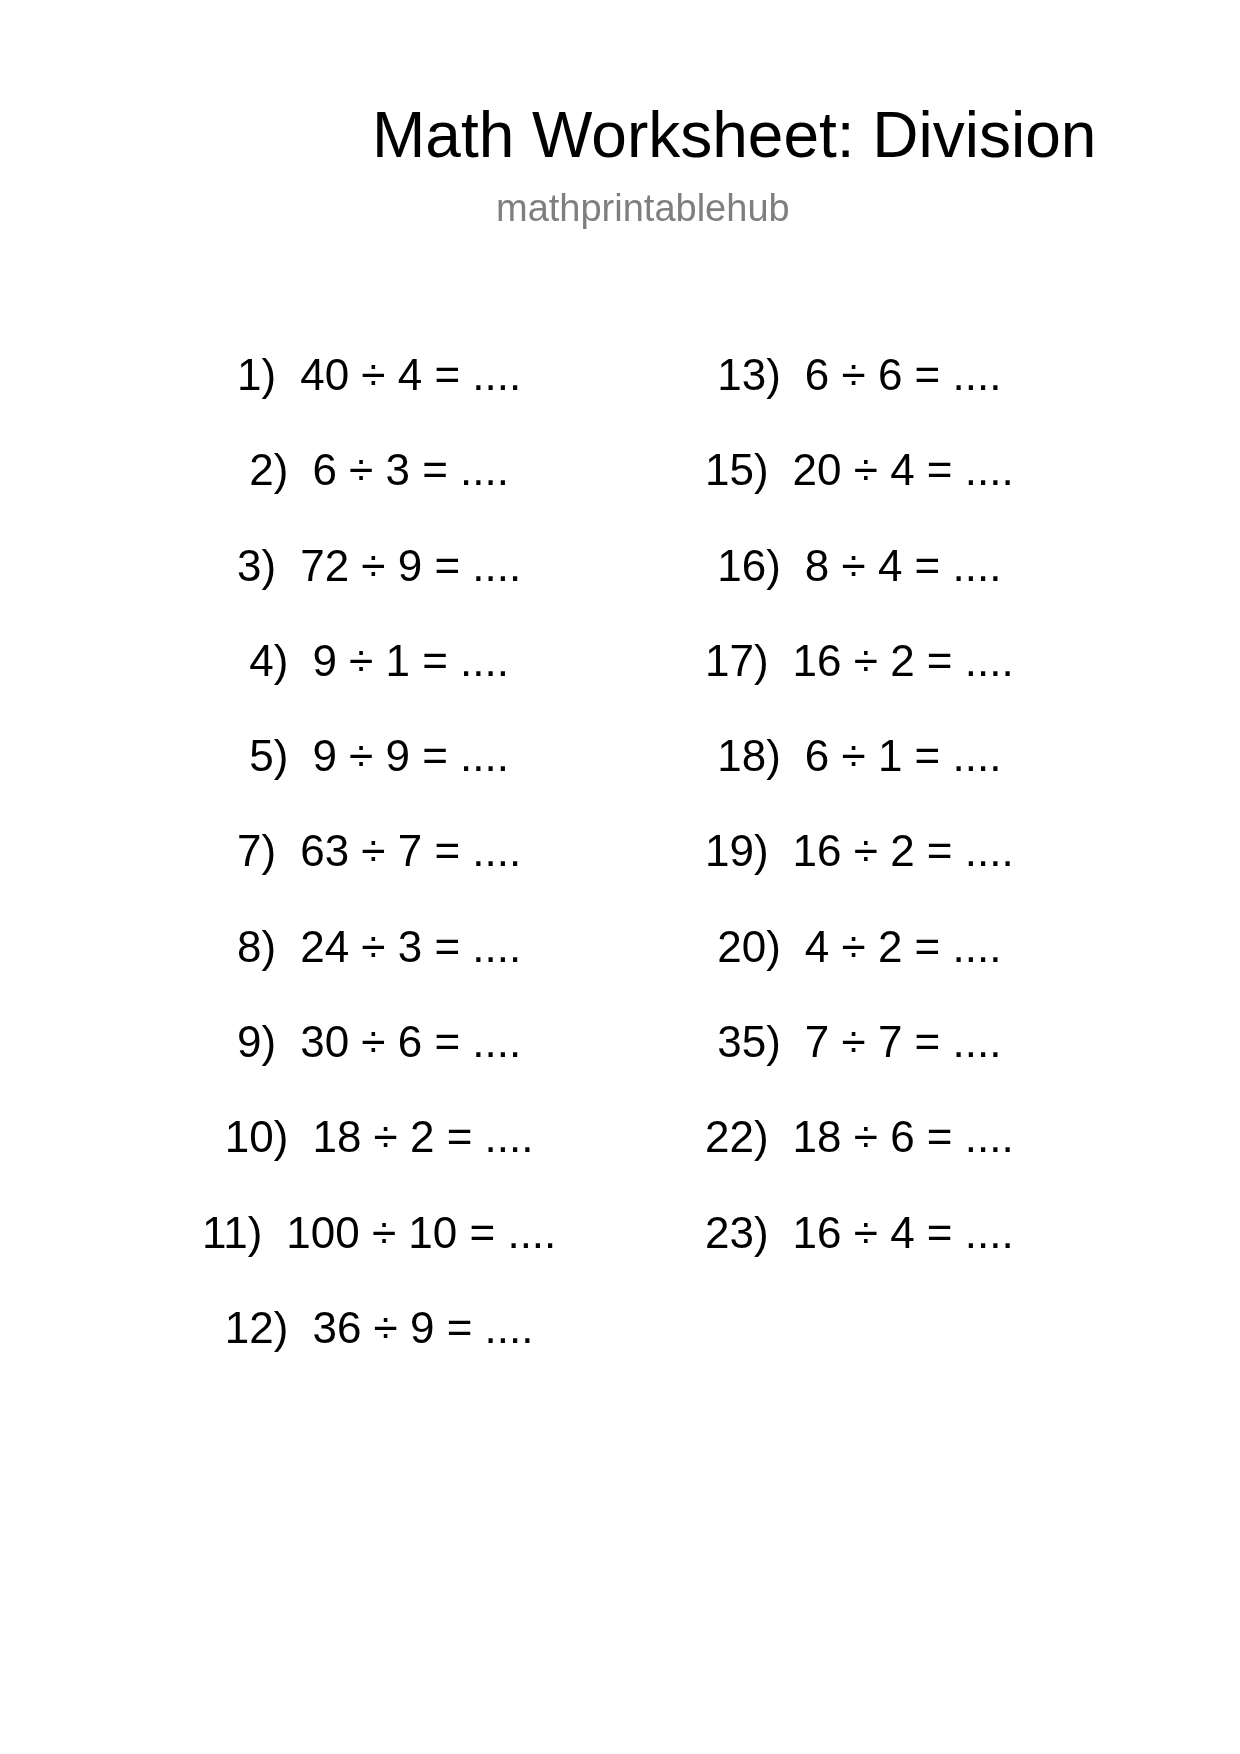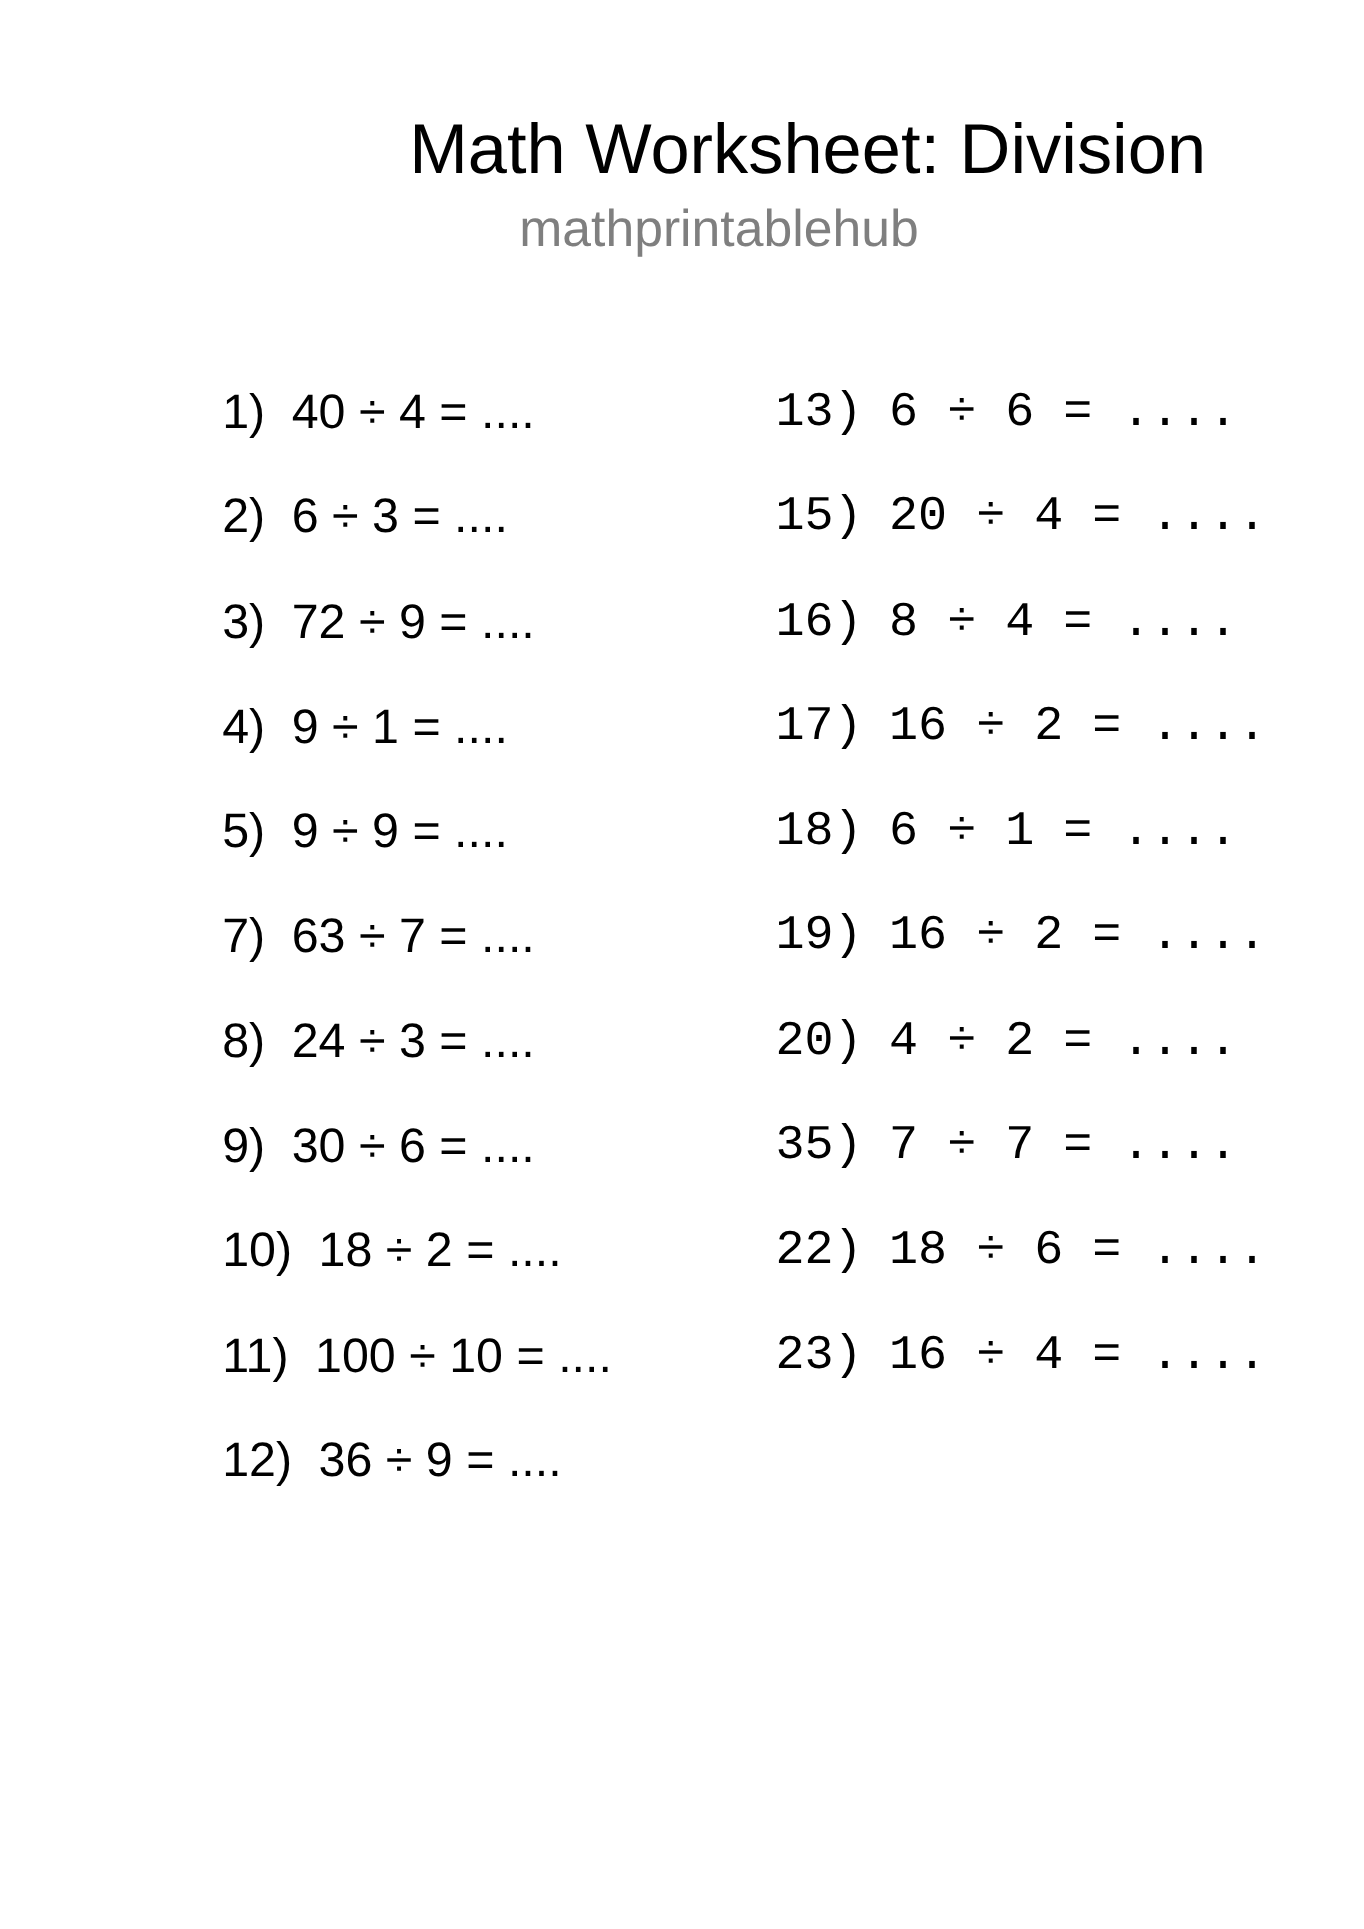--- a/index.html
+++ b/index.html
@@ -1,25 +1,25 @@
 <!DOCTYPE html>
 <html><head>
   <meta charset="utf-8">
   <style>
     html, body { margin: 0; padding: 0; background: #ffffff; }
     body { width: 1240px; height: 1754px; position: relative; overflow: hidden;
            font-family: "Liberation Sans", sans-serif; color: #000000; }
     .title { position: absolute; left: 372px; top: 100px; font-size: 64px; line-height: 70px;
              white-space: nowrap; color: #000; }
-    .subtitle { position: absolute; left: 472px; top: 183px; font-size: 47px; line-height: 50px;
+    .subtitle { position: absolute; left: 496px; top: 183px; font-size: 38px; line-height: 50px;
                 white-space: nowrap; color: #7f7f7f; text-align: right; }
     .col { position: absolute; top: 347px; }
     .col.left { left: 202px; }
-    .col.right { left: 705px; font-family: Liberation Mono, monospace; }
-    .problem { height: 95.3px; font-size: 44px; line-height: 56px; white-space: nowrap; }
+    .col.right { left: 705px; }
+    .problem { height: 95.3px; font-size: 44px; line-height: 56px; white-space: nowrap; text-align: center; }
     .num { display: inline-block; }
     .expr { display: inline-block; margin-left: 24px; }
   </style>
 </head>
 <body>
 
 <div class="title">Math Worksheet: Division</div>
 <div class="subtitle">mathprintablehub</div>
 
 <div class="col left">

